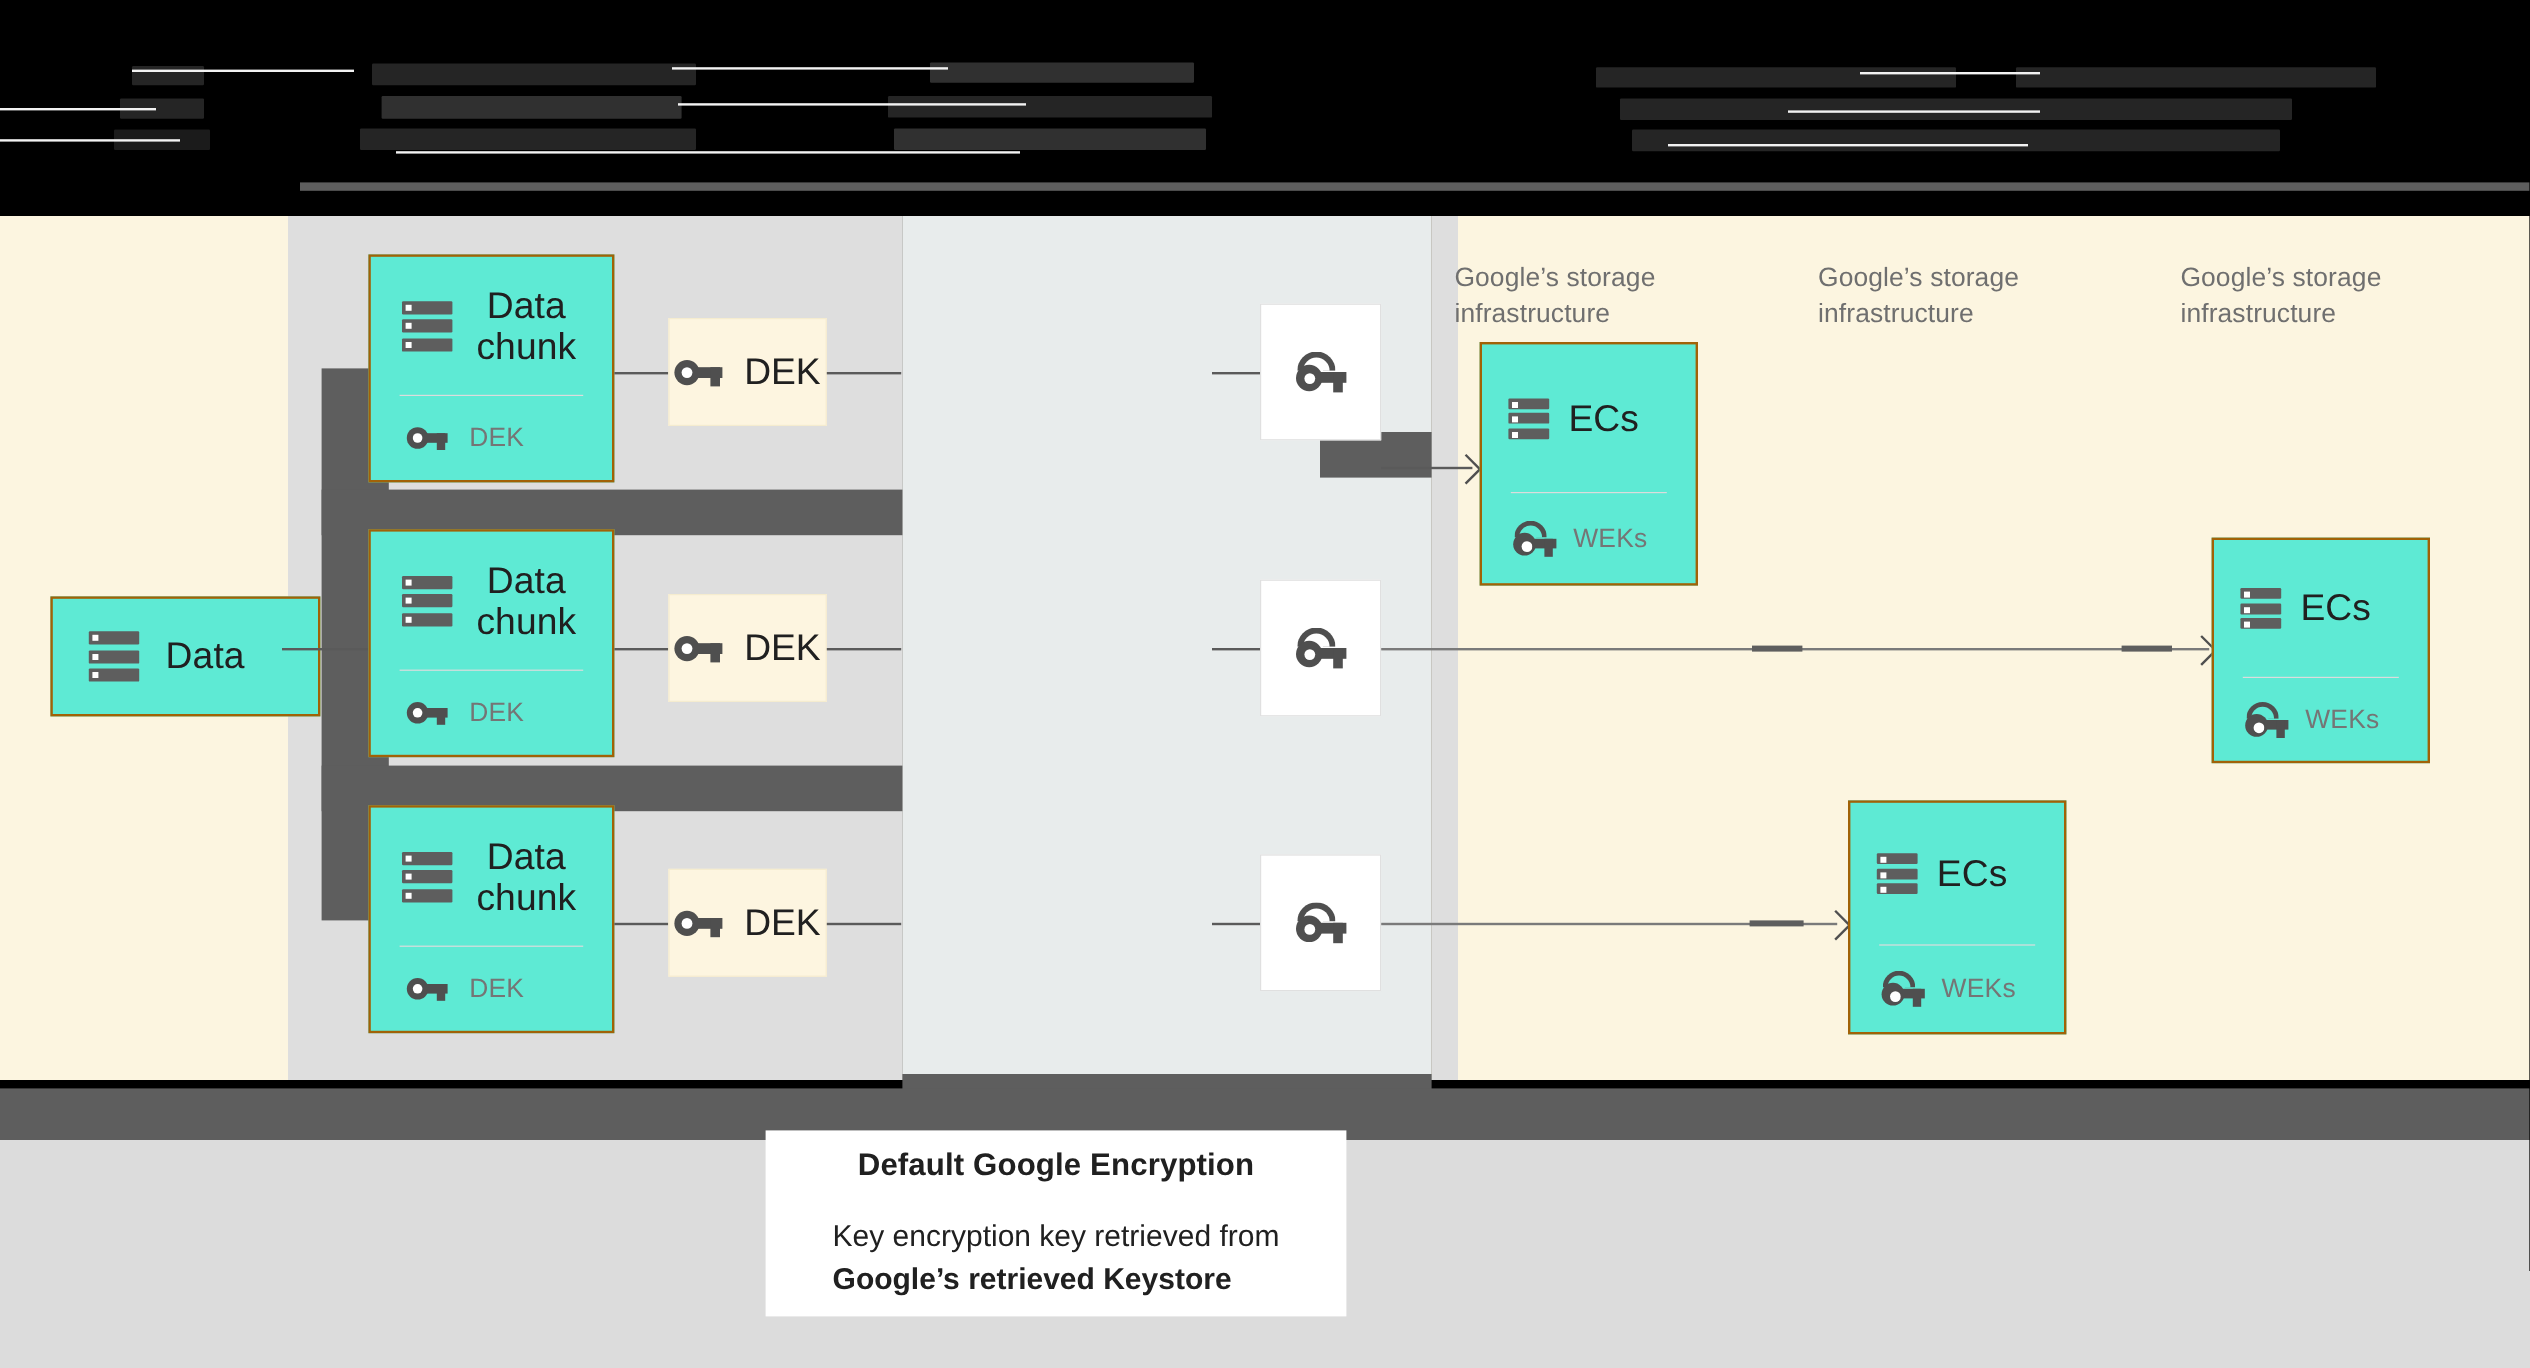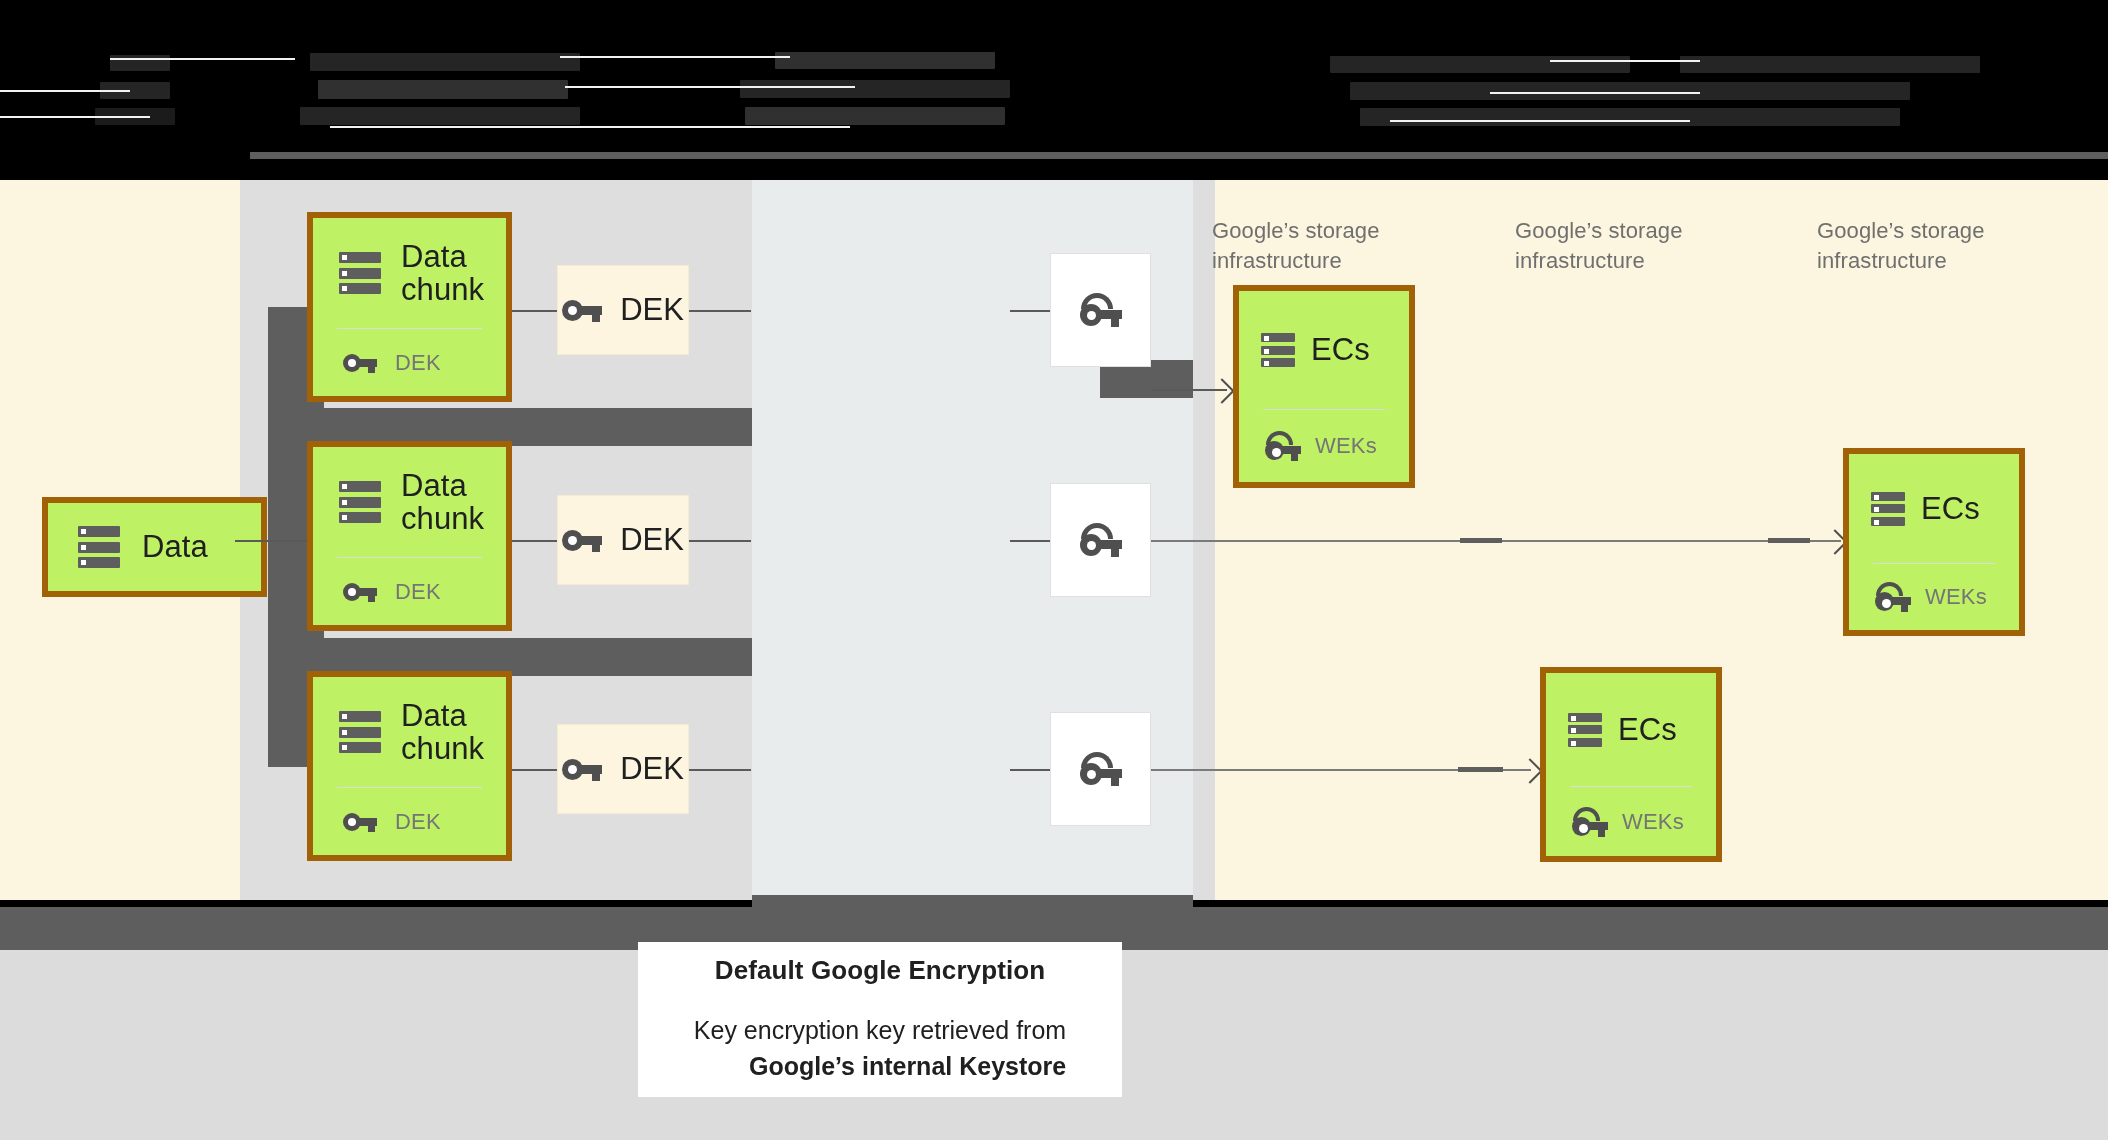--- a/index.html
+++ b/index.html
@@ -24,21 +24,21 @@
   .bg-gray-col-b{position:absolute;left:1193px;top:180px;width:22px;height:720px;background:#dedede;}
 
   
   .body-bar{position:absolute;background:#5e5e5e;}
 
   
   .bot-dark{position:absolute;left:0;top:907px;width:2108px;height:43px;background:#5e5e5e;}
   .bot-light{position:absolute;left:0;top:950px;width:2108px;height:190px;background:#dcdcdc;}
 
   
-  .card{position:absolute;background:#bef264;border:6px solid #a16207;box-sizing:border-box;}
+  .card{position:absolute;background:#5eead4;border:2px solid #a16207;box-sizing:border-box;text-align:center;}
   .card-top{height:62%;display:flex;align-items:center;gap:20px;padding-left:26px;}
   .card-sep{height:1px;background:#dcdcdc;margin:0 24px;}
   .card-bot{height:calc(38% - 1px);display:flex;align-items:center;gap:18px;padding-left:30px;}
   .card-title{font-size:31px;color:#202020;line-height:1.08;letter-spacing:.1px;}
   .card-sub{font-size:22px;color:#757575;letter-spacing:.2px;}
 
   
   .card-single{display:flex;align-items:center;gap:22px;padding-left:30px;height:100%;}
 
   
@@ -81,21 +81,21 @@
   .conn.thin{background:#7a7a7a;}
   .arrowhead{position:absolute;width:0;height:0;border-top:10px solid transparent;border-bottom:10px solid transparent;border-left:14px solid #5a5a5a;}
   .arrowhead.open{border:none;width:16px;height:16px;border-top:2.5px solid #4f4f4f;border-right:2.5px solid #4f4f4f;transform:rotate(45deg);}
 
   
   .infra-label{position:absolute;font-size:22px;line-height:1.35;color:#6f6f6f;letter-spacing:.1px;}
 
   
   .caption{position:absolute;background:#fff;box-sizing:border-box;display:flex;flex-direction:column;align-items:center;justify-content:center;gap:26px;}
   .cap-title{font-size:26px;font-weight:bold;color:#202020;letter-spacing:.1px;}
-  .cap-body{font-size:25px;color:#202020;text-align:right;line-height:1.45;}
+  .cap-body{font-size:25px;color:#202020;text-align:left;line-height:1.45;}
   .cap-body b{font-weight:bold;}
 </style>
 </head>
 <body>
 
 <div id="stage">
 
   <div class="hdr-band">
     <div class="redact-line" style="left:110px;top:55px;width:60px;height:16px;"></div>
     <div class="redact-line" style="left:310px;top:53px;width:270px;height:18px;"></div>
@@ -354,17 +354,17 @@
     </div>
   </div>
 
   <div class="bot-dark"></div>
   <div class="bot-light"></div>
 
   <div class="caption" style="left:638px;top:942px;width:484px;height:155px;">
     <div class="cap-title">Default Google Encryption</div>
     <div class="cap-body">
       <span>Key encryption key retrieved from</span><br>
-      <b>Google’s internal Keystore</b>
+      <b>Google’s retrieved Keystore</b>
     </div>
   </div>
 
 </div>
 
 </body></html>

